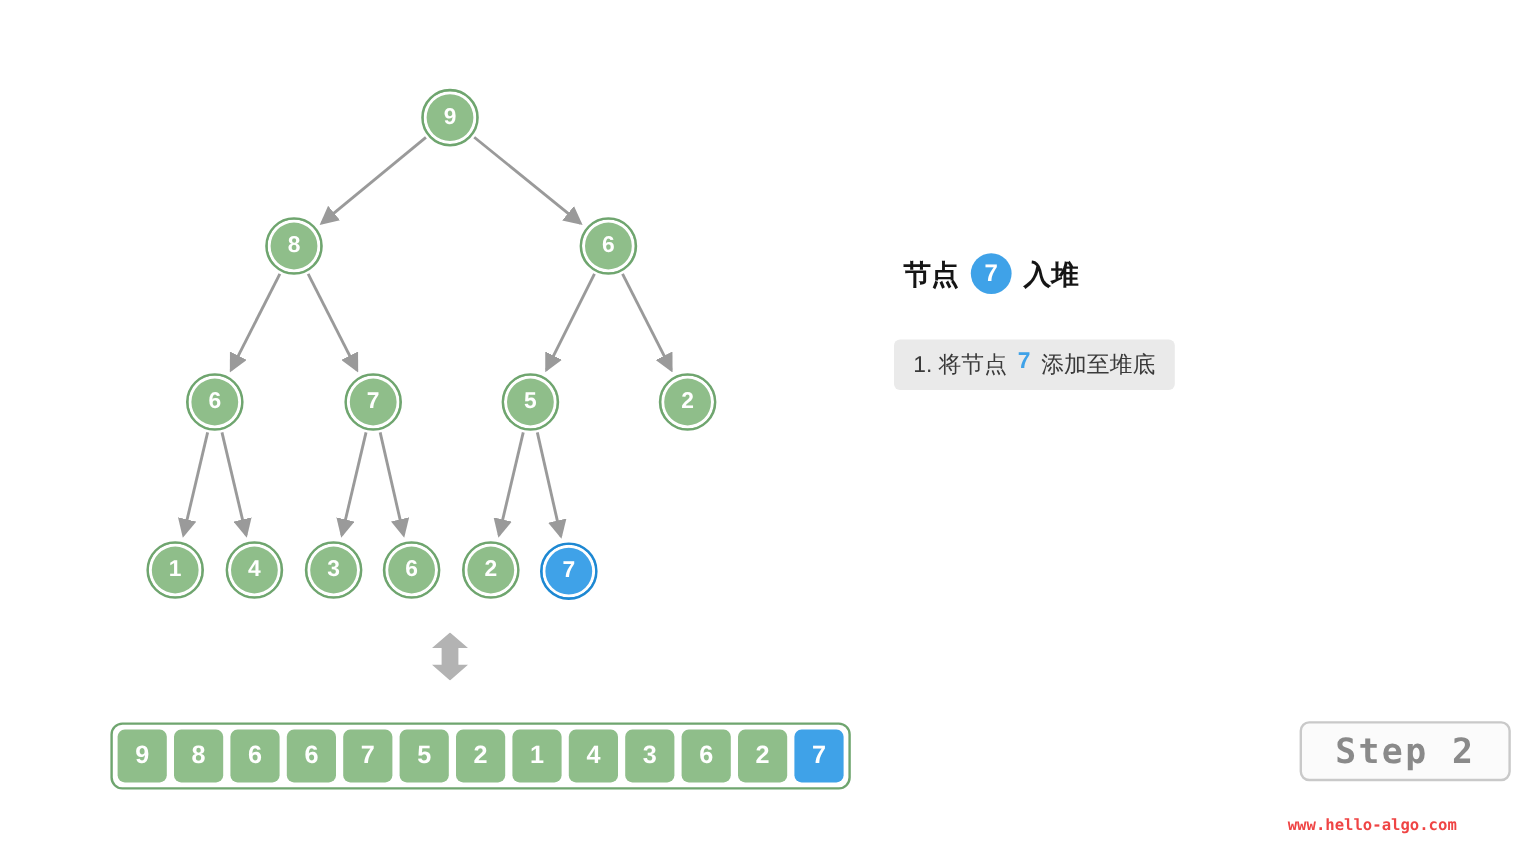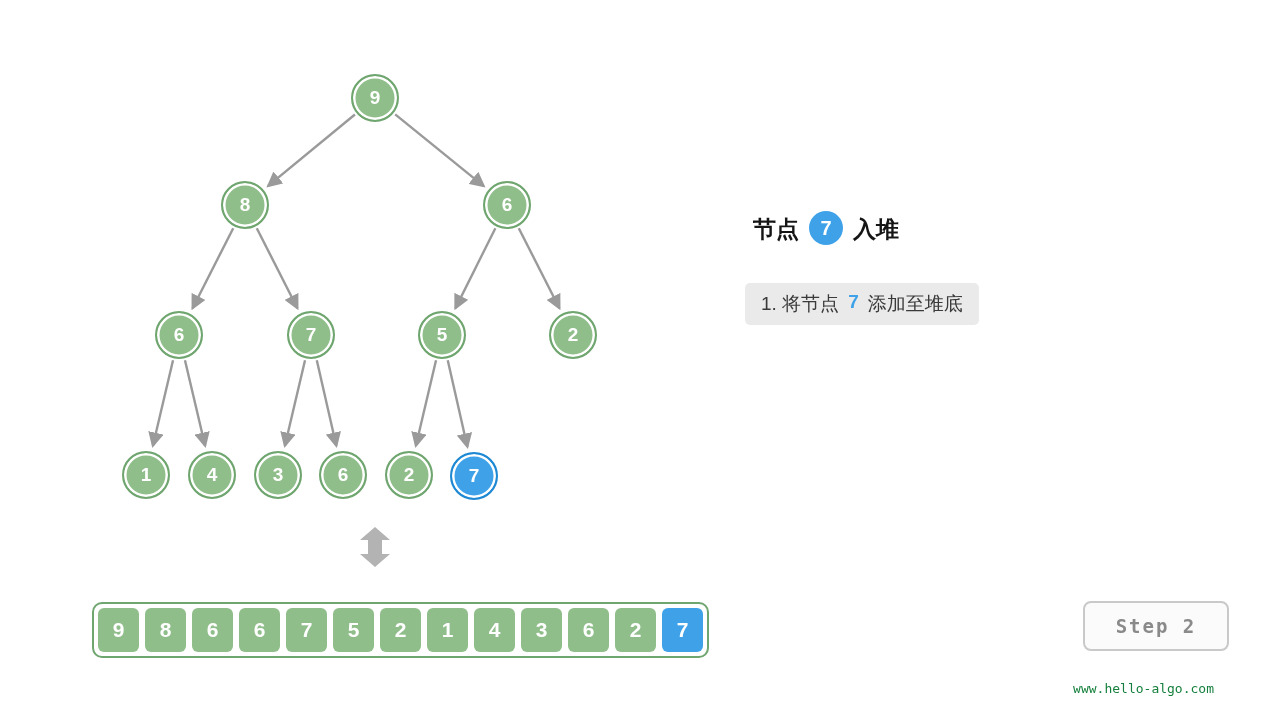--- a/index.html
+++ b/index.html
@@ -40,29 +40,29 @@
 
   .note{
     position:absolute;left:745px;top:283px;display:inline-flex;align-items:flex-start;
     background:#EAEAEA;border-radius:5px;padding:8px 16px;font-size:19px;color:#3A3A3A;
   }
   .note .val{color:var(--blue,#2E9BE2);font-weight:bold;margin:0 9px;}
 
   .updown{position:absolute;left:375px;top:527px;transform:translateX(-50%);}
 
   .stepbox{
-    position:absolute;left:1083px;top:601px;width:146px;height:50px;box-sizing:border-box;
+    position:absolute;left:1083px;top:601px;width:176px;height:50px;box-sizing:border-box;
     border:2px solid #C9C9C9;border-radius:8px;background:#FBFBFB;
     display:flex;align-items:center;justify-content:center;
-    font-family:"DejaVu Sans Mono",monospace;font-weight:bold;font-size:19px;
+    font-family:"DejaVu Sans Mono",monospace;font-weight:bold;font-size:29px;
     color:#8A8A8A;letter-spacing:2px;
   }
   .watermark{
     position:absolute;right:66px;top:681px;
-    font-family:"DejaVu Sans Mono",monospace;font-size:13px;color:#15803d;
+    font-family:"DejaVu Sans Mono",monospace;font-size:13px;color:#ef4444;font-weight:bold;
   }
 </style>
 </head>
 <body>
 
 <div class="stage">
 
   <svg id="edges-svg" width="1280" height="720">
     <defs>
       <marker id="arrowhead" viewBox="0 0 10 10" refX="8.5" refY="5" markerWidth="6.5" markerHeight="6.5" orient="auto">

